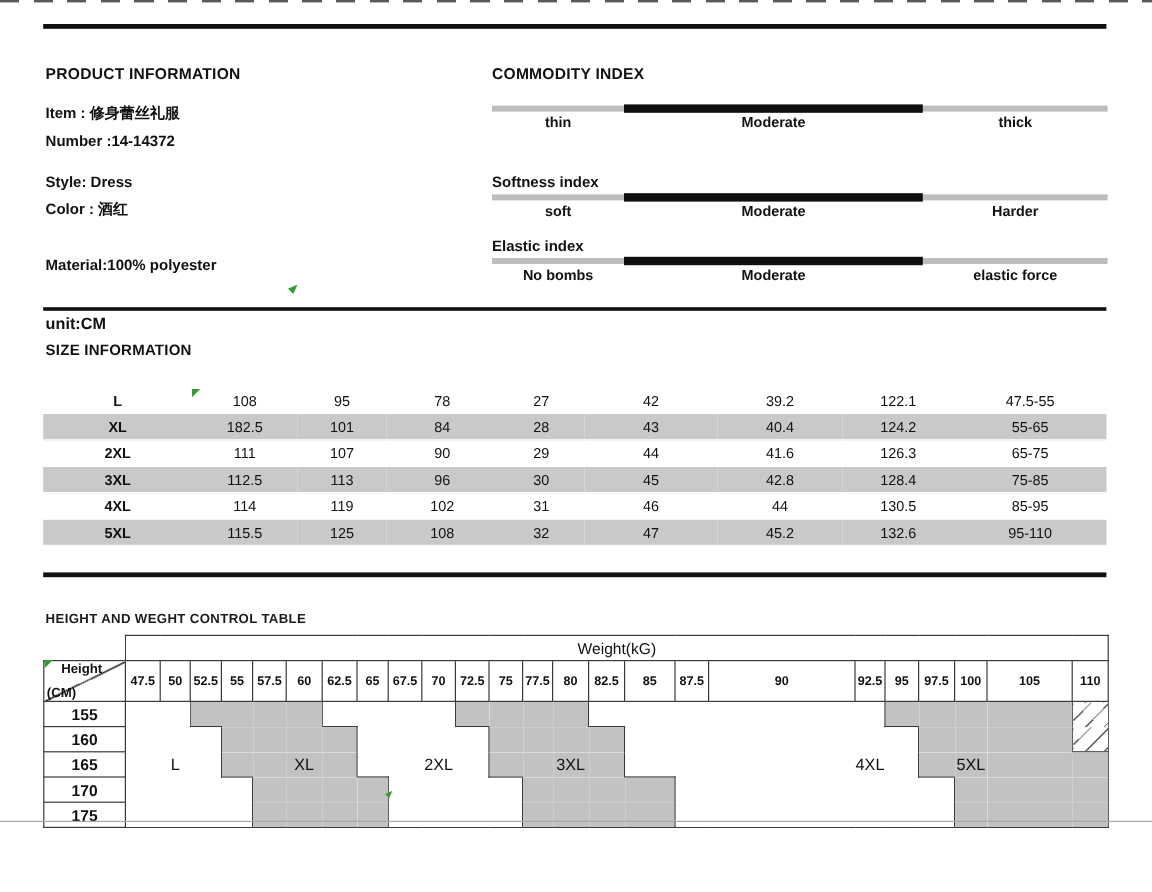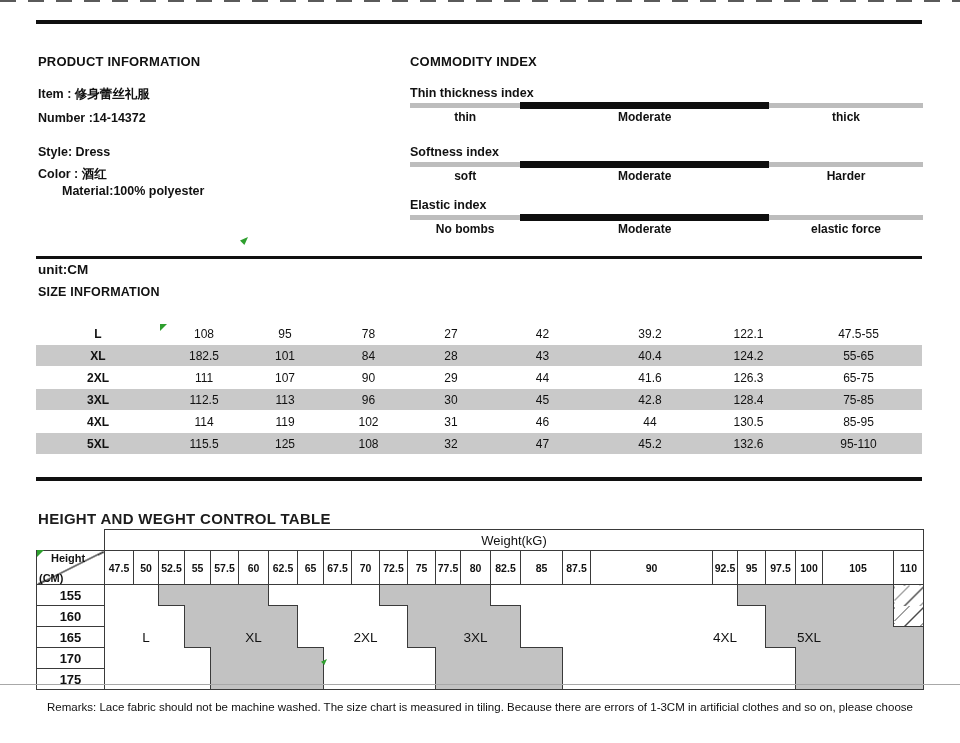--- a/index.html
+++ b/index.html
@@ -32,21 +32,21 @@
 
   
   .size-table{position:absolute;left:36px;top:323px;width:886px;border-collapse:collapse;table-layout:fixed;}
   .size-table td,.size-table th{height:21px;text-align:center;vertical-align:middle;font-size:12px;
        font-weight:normal;padding:0;border-bottom:1px solid #fff;}
   .size-table tr.sh th{background:#c6c6c6;font-weight:bold;}
   .size-table tr.alt td{background:#c9c9c9;}
   .size-table td.szc{font-weight:bold;}
 
   
-  .hw-title{position:absolute;left:38px;top:510px;font-size:15px;font-weight:600;letter-spacing:.3px;color:#1c1c1c;}
+  .hw-title{position:absolute;left:38px;top:510px;font-size:11px;font-weight:600;letter-spacing:.3px;color:#1c1c1c;}
   .hw-table{position:absolute;left:36px;top:529px;width:887px;border-collapse:collapse;table-layout:fixed;}
   .hw-table td{padding:0;vertical-align:middle;text-align:center;}
   .hw-table tr.r1 td{height:20px;}
   .hw-table tr.r2 td{height:33px;}
   .hw-table tr.bd td{height:20px;}
   .hw-table td.bordered{border:1px solid #3a3a3a;}
   .hw-table td.blank{border:none;background:#fff;}
   .hw-table td.wk{font-size:13px;font-weight:normal;}
   .hw-table td.wv{font-size:10.5px;font-weight:bold;}
   .hw-table td.corner{position:relative;font-size:11px;font-weight:bold;
@@ -77,27 +77,26 @@
 <div class="page">
 
   <div class="dash-top"></div>
   <div class="rule rule-a"></div>
 
   <div class="sec-title" style="left:38px;top:54px;">PRODUCT INFORMATION</div>
   <div class="p-line" style="top:86px;left:38px;">Item : 修身蕾丝礼服</div>
   <div class="p-line" style="top:111px;left:38px;">Number :14-14372</div>
   <div class="p-line" style="top:145px;left:38px;">Style: Dress</div>
   <div class="p-line" style="top:166px;left:38px;">Color : 酒红</div>
-  <div class="p-line" style="top:184px;left:38px;margin-left:24px;">Material:100% polyester</div>
+  <div class="p-line" style="top:214px;left:38px;">Material:100% polyester</div>
 
   <div class="sec-title" style="left:410px;top:54px;">COMMODITY INDEX</div>
 
   <div class="commodity">
     <div class="ci-group" style="top:86px;">
-      <div class="ci-name">Thin thickness index</div>
       <div class="ci-track">
         <div class="ci-seg"></div>
       </div>
       <div class="ci-labels">
         <span class="ci-l">thin</span>
         <span class="ci-m">Moderate</span>
         <span class="ci-r">thick</span>
       </div>
     </div>
     <div class="ci-group" style="top:145px;">
@@ -423,21 +422,20 @@
           <td class="gy" style="border-left:1px solid #3a3a3a;border-bottom:1px solid #3a3a3a;border-bottom:1px solid #3a3a3a;"></td>
           <td class="gy" style="border-bottom:1px solid #3a3a3a;border-bottom:1px solid #3a3a3a;"></td>
           <td class="gy" style="border-right:1px solid #3a3a3a;border-bottom:1px solid #3a3a3a;border-bottom:1px solid #3a3a3a;border-right:1px solid #3a3a3a;"></td>
         </tr>
       </tbody>
     </table>
 
   <div class="bottom-line"></div>
 
   <div class="remarks">
-    <div>Remarks: Lace fabric should not be machine washed. The size chart is measured in tiling. Because there are errors of 1-3CM in artificial clothes and so on, please choose</div>
   </div>
 
   <div class="gmark g-arrow" style="left:240px;top:237px;width:8px;height:8px;"></div>
   <div class="gmark g-tri-nw" style="left:160px;top:324px;width:7px;height:7px;"></div>
   <div class="gmark g-tri-nw" style="left:37px;top:550px;width:7px;height:7px;"></div>
   <div class="gmark g-arrow" style="left:321px;top:659px;width:6px;height:6px;"></div>
 
 </div>
 
 </body></html>

